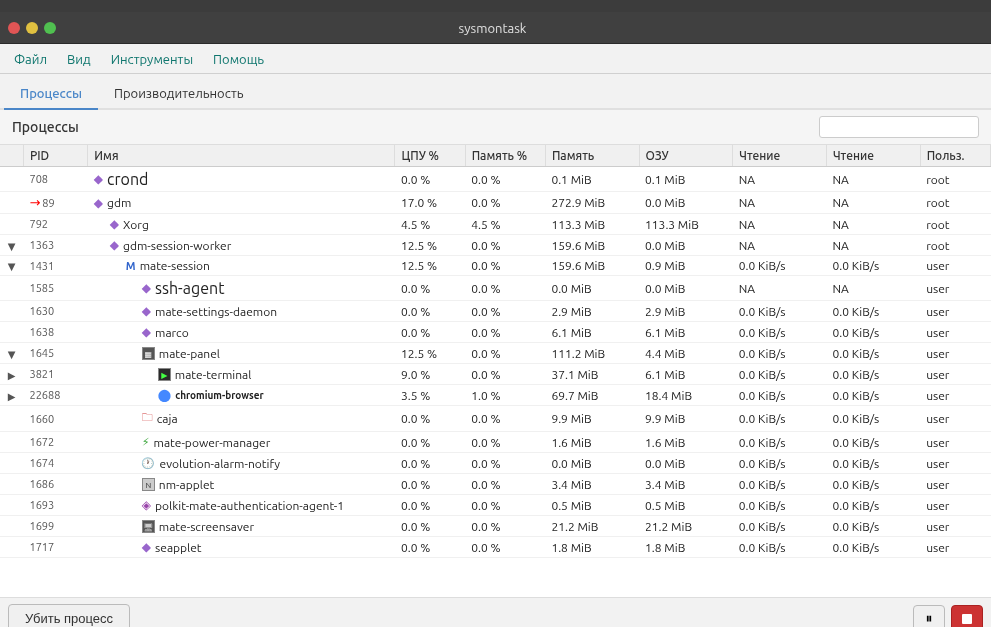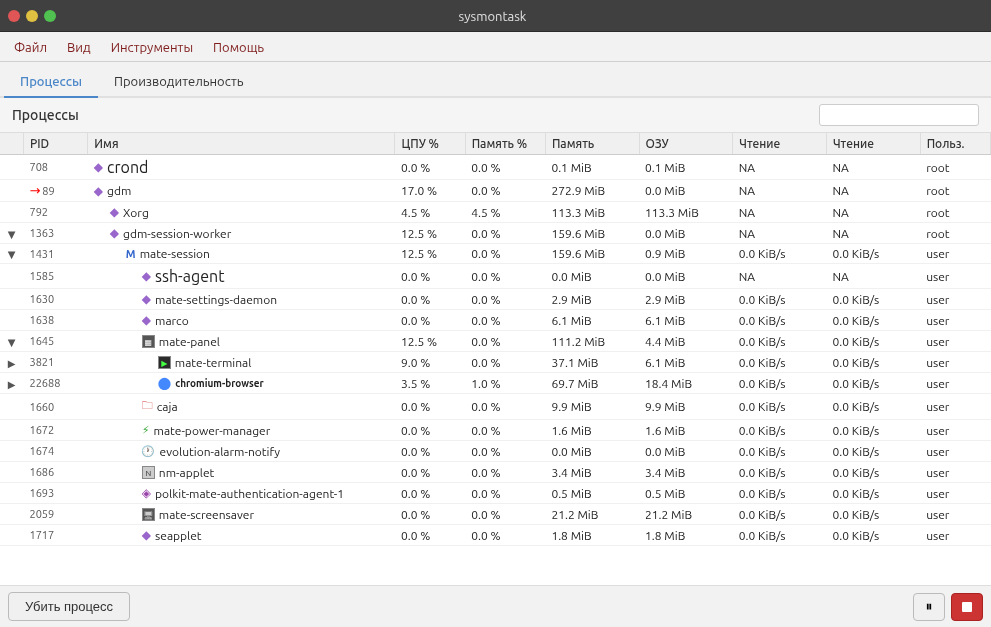--- a/index.html
+++ b/index.html
@@ -14,20 +14,21 @@
 
     
     .titlebar {
       background: #404040;
       height: 32px;
       display: flex;
       align-items: center;
       justify-content: space-between;
       padding: 0 8px;
       border-bottom: 1px solid #2a2a2a;
+      margin-top: 12px;
     }
     .titlebar-title {
       color: #e0e0e0;
       font-size: 13px;
       flex: 1;
       text-align: center;
     }
     .titlebar-left {
       display: flex;
       gap: 6px;
@@ -42,21 +43,21 @@
     .menubar {
       background: #f2f2f2;
       height: 30px;
       display: flex;
       align-items: center;
       padding: 0 4px;
       border-bottom: 1px solid #d0d0d0;
     }
     .menu-item {
       padding: 4px 10px;
-      color: #7f1d1d;
+      color: #0f766e;
       cursor: pointer;
       border-radius: 3px;
       font-size: 13px;
     }
 
     
     .tabbar {
       background: #f2f2f2;
       height: 36px;
       display: flex;
@@ -521,21 +522,21 @@
       <td>0.0 %</td>
       <td>0.0 %</td>
       <td>0.5 MiB</td>
       <td>0.5 MiB</td>
       <td>0.0 KiB/s</td>
       <td>0.0 KiB/s</td>
       <td>user</td>
     </tr>
           <tr>
       <td style="width:20px;text-align:center;"></td>
-      <td class="pid-cell">2059</td>
+      <td class="pid-cell">1699</td>
       <td>
         <div class="process-name" style="padding-left:48px;">
           <span><span style="display:inline-block;width:13px;height:13px;background:#555;border:1px solid #888;font-size:8px;line-height:13px;text-align:center;color:#ccc;">🖥</span></span>
           <span style="font-size:12px;">mate-screensaver</span>
         </div>
       </td>
       <td>0.0 %</td>
       <td>0.0 %</td>
       <td>21.2 MiB</td>
       <td>21.2 MiB</td>

